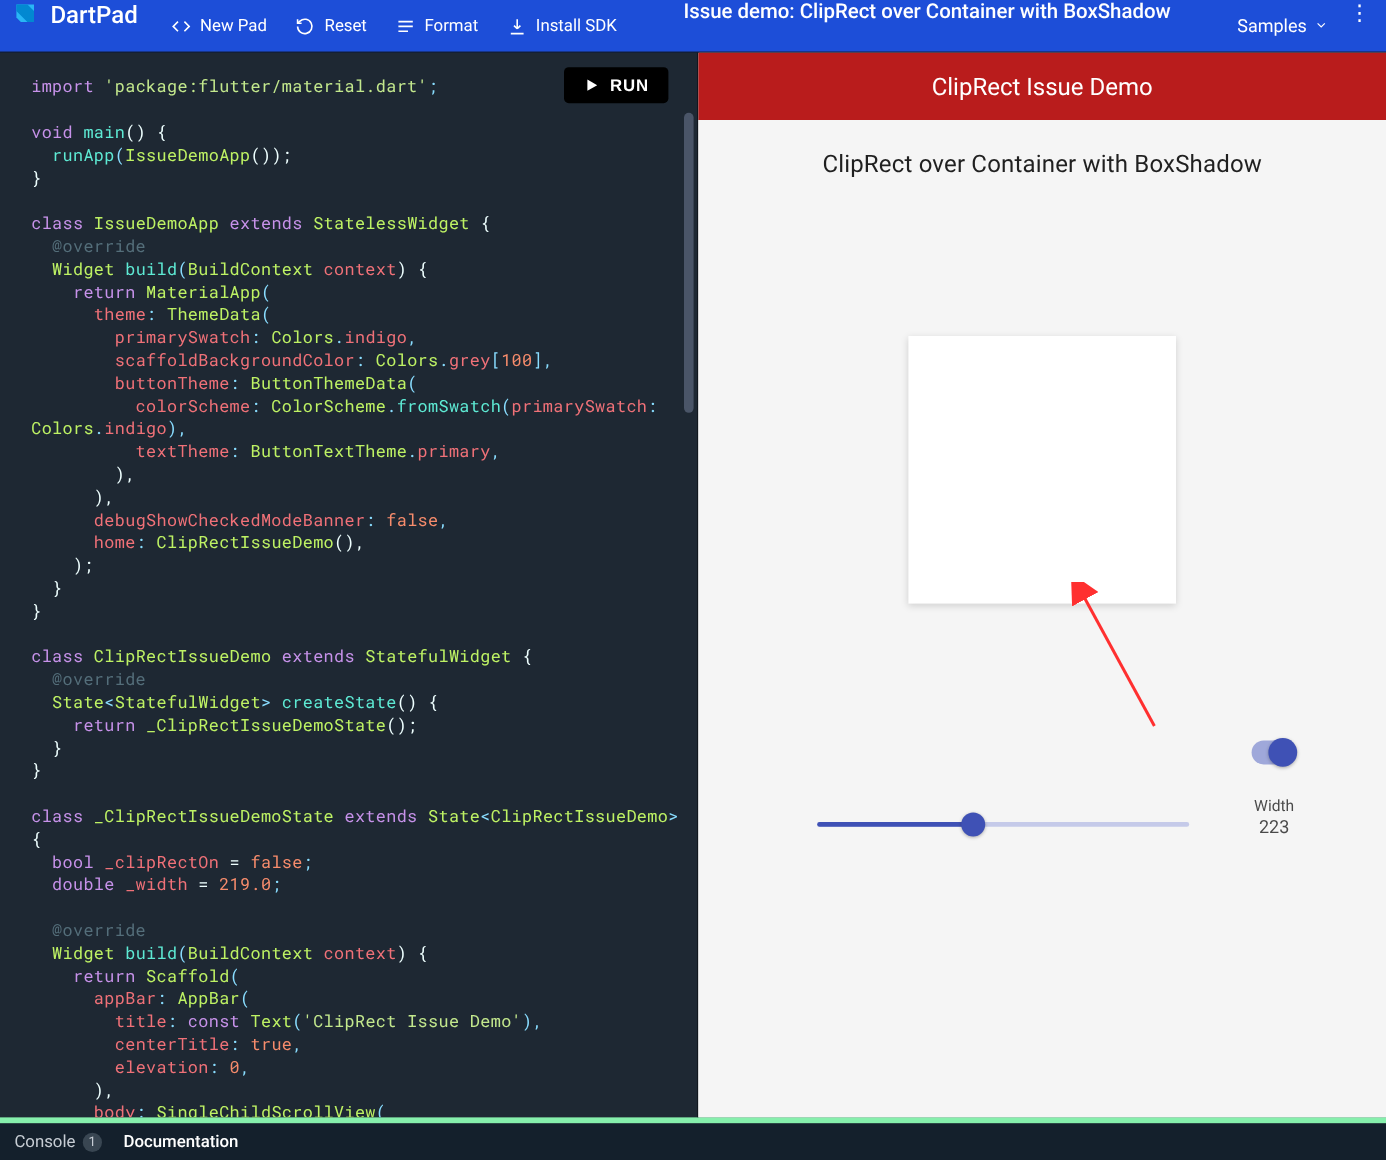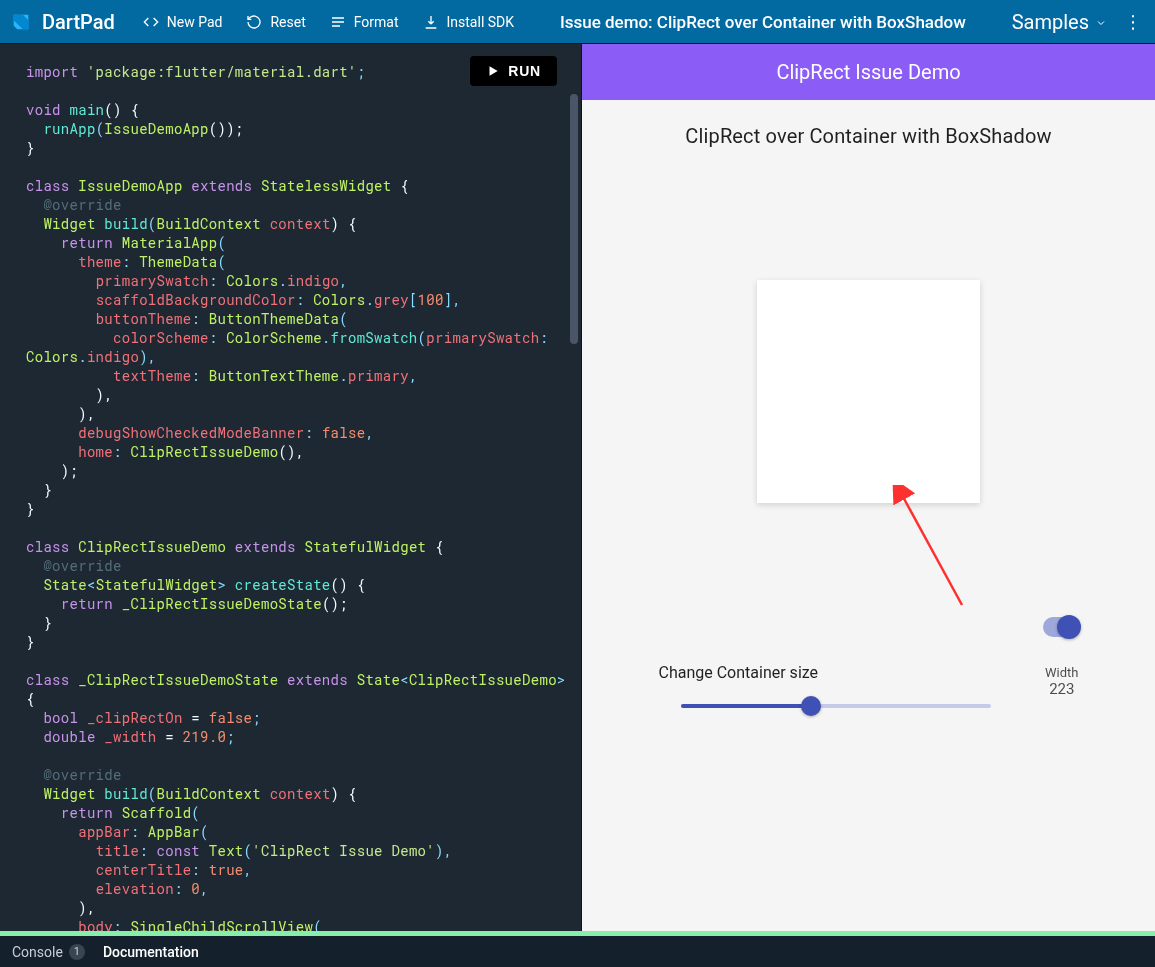--- a/index.html
+++ b/index.html
@@ -5,21 +5,21 @@
   * { box-sizing: border-box; margin: 0; padding: 0; }
   body {
     width: 1155px; height: 967px;
     font-family: -apple-system, BlinkMacSystemFont, "Segoe UI", Roboto, sans-serif;
     background: #1e2833; overflow: hidden;
     display: flex; flex-direction: column;
   }
 
   
   .topbar {
-    height: 44px; background: #0369a1; display: flex; align-items: center;
+    height: 44px; background: #1d4ed8; display: flex; 
     padding: 0 10px; color: #fff; gap: 4px;
     border-bottom: 1px solid #0f1419;
   }
   .logo {
     width: 22px; height: 22px; margin-right: 6px;
     display: inline-flex; align-items: center; justify-content: center;
   }
   .logo svg { width: 22px; height: 22px; }
   .brand { font-size: 20px; font-weight: 500; margin-right: 14px; }
   .tb-btn {
@@ -27,21 +27,21 @@
     padding: 6px 10px; font-size: 14px; color: #fff;
     cursor: pointer; border-radius: 4px;
   }
   .tb-icon { width: 16px; height: 16px; display: inline-flex; }
   .doc-title {
     font-size: 17px; font-weight: 500; color: #fff;
     flex: 1; text-align: center;
   }
   .samples {
     display: flex; align-items: center; gap: 6px;
-    font-size: 20px; padding: 6px 10px; cursor: pointer;
+    font-size: 15px; padding: 6px 10px; cursor: pointer;
   }
   .kebab { width: 24px; display: flex; justify-content: center; cursor: pointer; font-size: 18px; }
 
   
   .split {
     flex: 1; display: flex; min-height: 0;
   }
   .editor-pane {
     width: 582px; position: relative; background: #1e2833;
     border-right: 1px solid #0f1419;
@@ -79,21 +79,21 @@
   }
   .run-btn svg { width: 14px; height: 14px; fill: #fff; }
 
   .vscroll {
     position: absolute; right: 3px; top: 50px; width: 8px; height: 250px;
     background: #4a5568; border-radius: 4px;
   }
 
   
   .app-bar {
-    height: 56px; background: #8b5cf6; color: #fff;
+    height: 56px; background: #b91c1c; color: #fff;
     display: flex; align-items: center; justify-content: center;
     font-size: 20px; font-family: Roboto, sans-serif;
   }
   .app-body {
     flex: 1; background: #f5f5f5; display: flex; flex-direction: column;
     align-items: center; padding-top: 24px;
     font-family: Roboto, sans-serif; color: rgba(0,0,0,0.87);
     position: relative;
   }
   .demo-heading { font-size: 20px; letter-spacing: 0.15px; }
@@ -303,21 +303,20 @@
         <div class="ctrl-row">
           <div class="ctrl-text">
           </div>
           <div class="switch">
             <div class="thumb"></div>
           </div>
         </div>
 
         <div class="ctrl-row2">
           <div class="slider-wrap">
-            <div class="slider-title">Change Container size</div>
             <div class="slider">
               <div class="track"></div>
               <div class="track-active"></div>
               <div class="sthumb"></div>
             </div>
           </div>
           <div class="width-disp">
             <span class="lbl">Width</span>
             <span class="val">223</span>
           </div>

